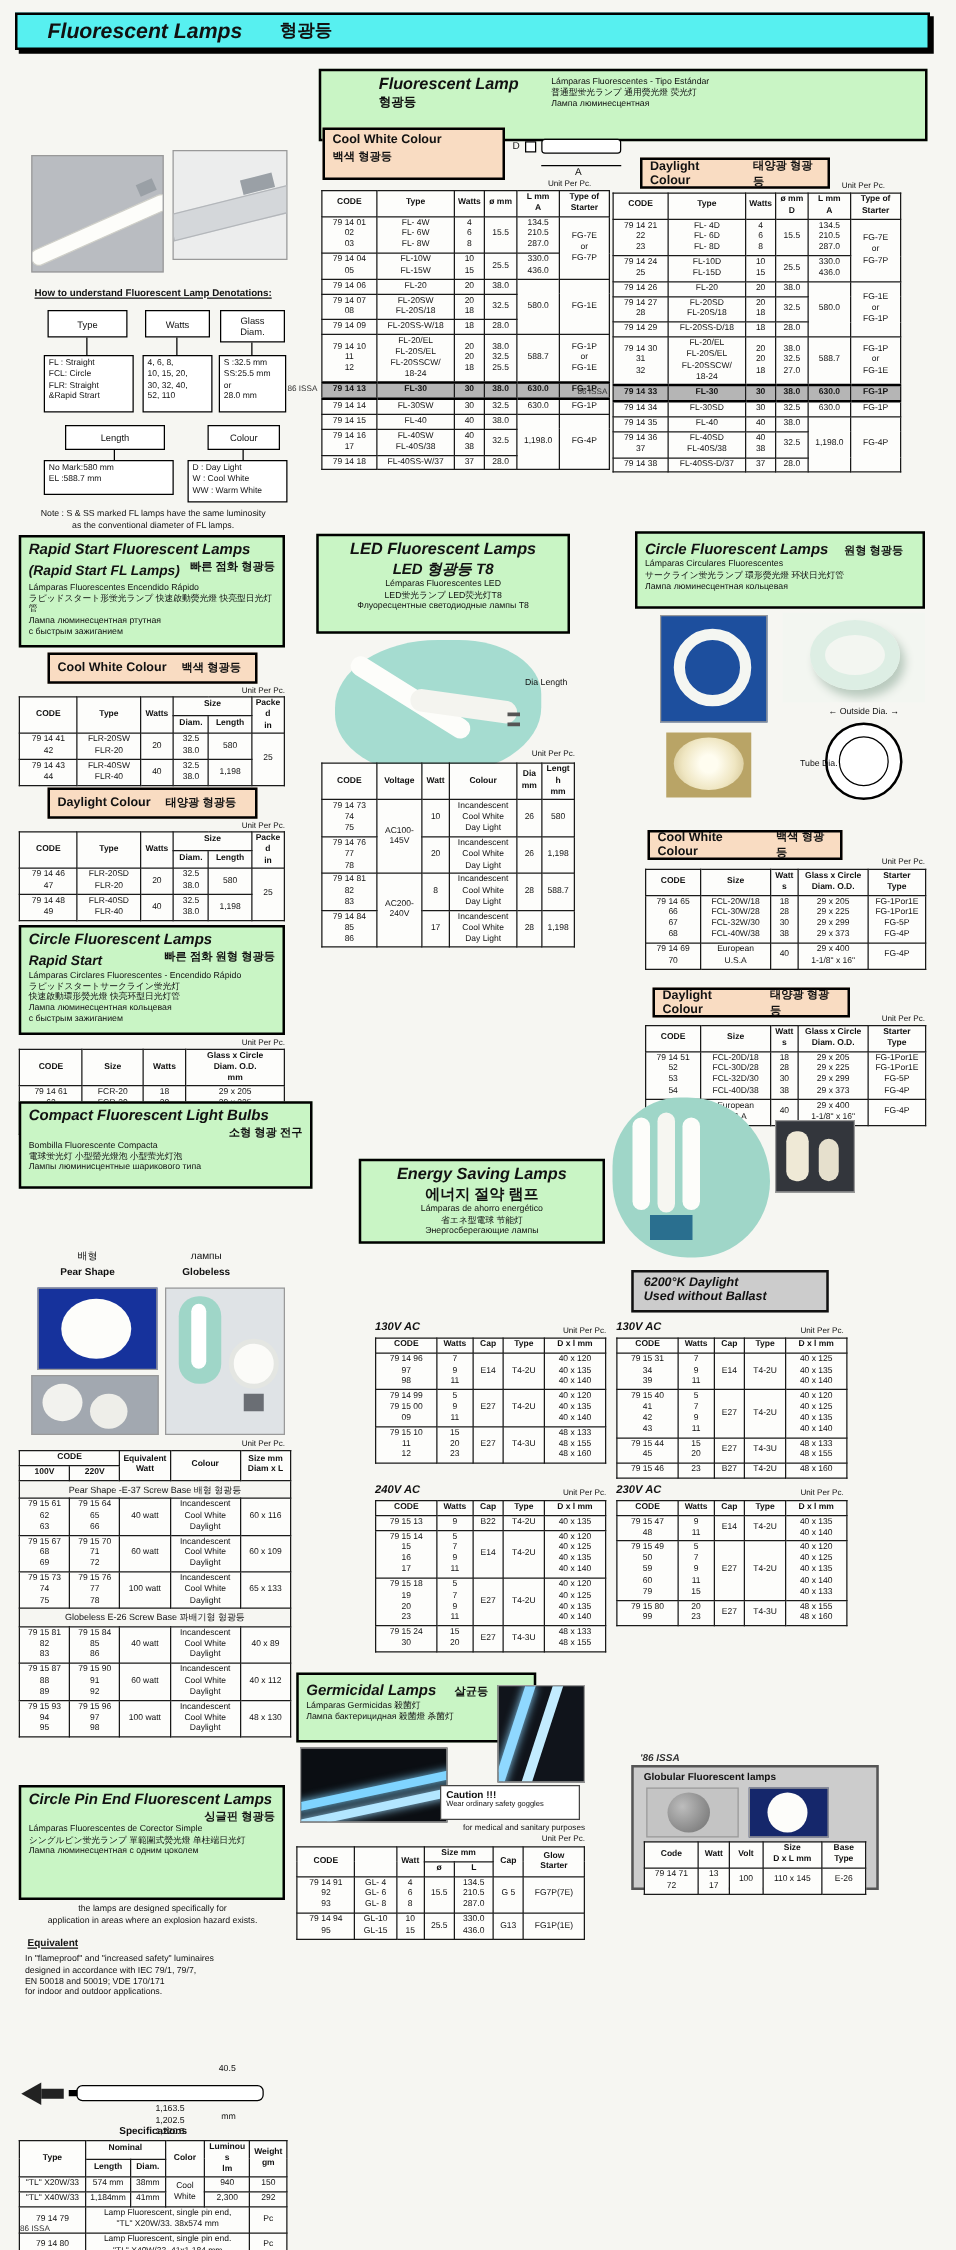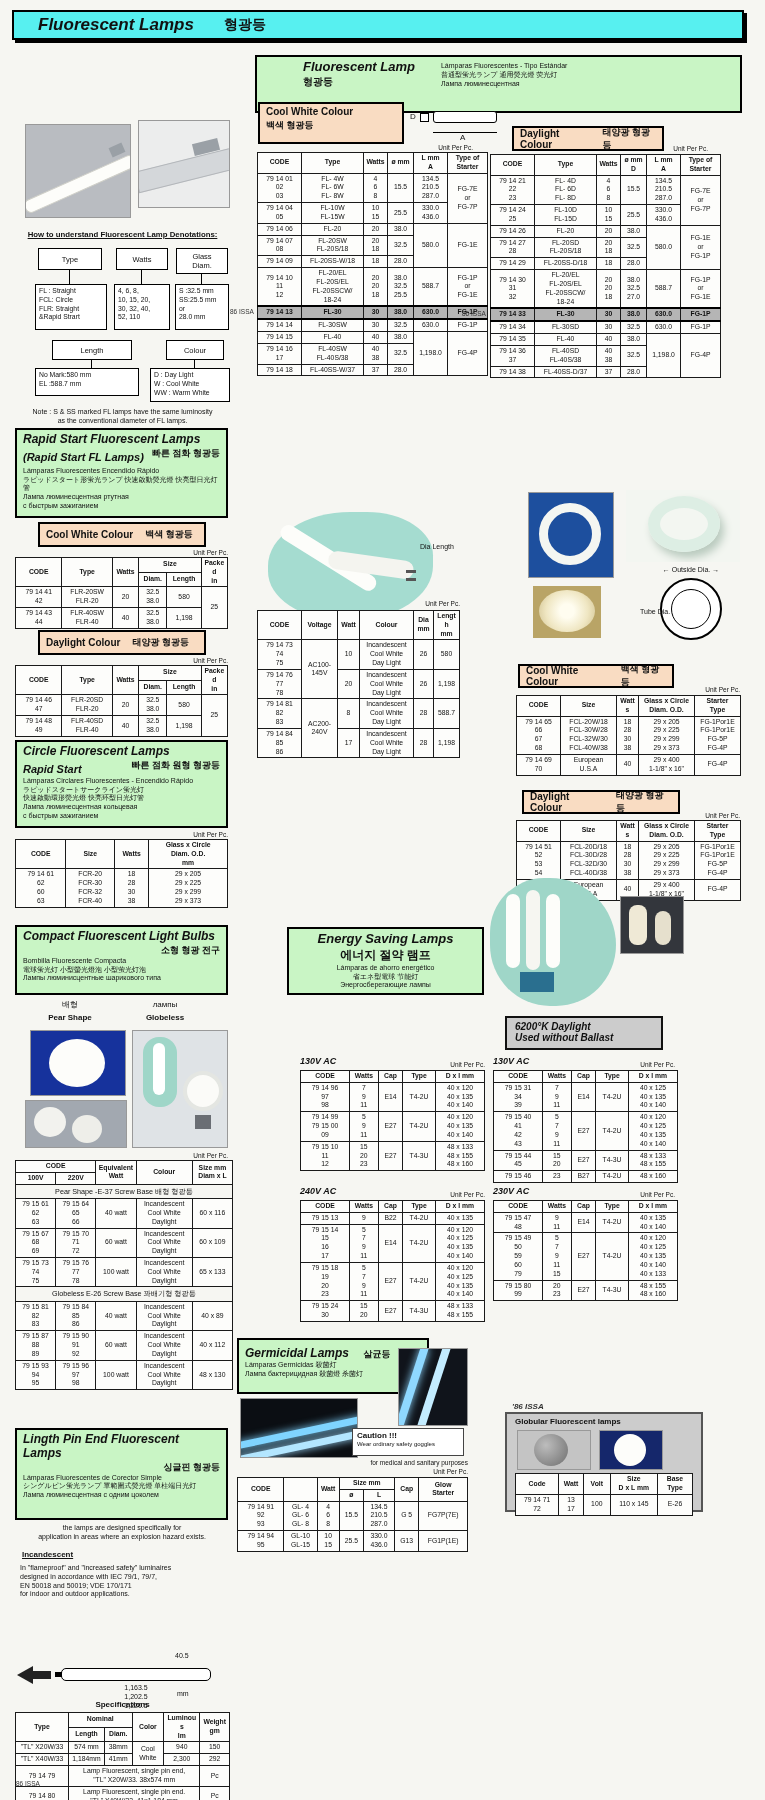--- a/index.html
+++ b/index.html
@@ -258,21 +258,21 @@
 38</td>
             <td>29  x  205
 29  x  225
 29  x  299
 29  x  373</td>
           </tr>
         </tbody>
       </table>
     </div>
 
-  <div class="abs gbox" style="left:15px;top:925px;width:213px;height:70px">
+  <div class="abs gbox" style="left:15px;top:881px;width:235px;height:70px">
     <div class="t1">Compact Fluorescent Light Bulbs</div>
     <div class="tk rt" style="font-size:9px">소형 형광 전구</div>
     <div class="s">Bombilla Fluorescente Compacta</div>
     <div class="s">電球蛍光灯   小型螢光燈泡  小型萤光灯泡</div>
     <div class="s">Лампы люминисцентные  шарикового типа</div>
   </div>
   <div class="abs s8 ctr" style="left:40px;top:1000px;width:60px">배형</div>
   <div class="abs s8 ctr" style="left:130px;top:1000px;width:70px">лампы</div>
   <div class="abs s8 ctr b" style="left:40px;top:1013px;width:60px">Pear Shape</div>
   <div class="abs s8 ctr b" style="left:130px;top:1013px;width:70px">Globeless</div>
@@ -396,29 +396,29 @@
             <td>Incandescent
 Cool White
 Daylight</td>
             <td>48 x 130</td>
           </tr>
         </tbody>
       </table>
     </div>
 
   <div class="abs gbox" style="left:15px;top:1428px;width:213px;height:92px">
-    <div class="t1">Lingth Pin End Fluorescent Lamps</div>
+    <div class="t1">Circle Pin End Fluorescent Lamps</div>
     <div class="tk rt" style="font-size:9px">싱글핀 형광등</div>
     <div class="s">Lámparas Fluorescentes de Corector Simple</div>
     <div class="s">シングルピン蛍光ランプ    單範圍式熒光燈  单柱端日光灯</div>
     <div class="s">Лампа люминесцентная с одним цоколем</div>
   </div>
   <div class="abs ctr s pre" style="left:12px;top:1524px;width:220px">the lamps are designed specifically for
 application in areas where an explosion hazard exists.</div>
-  <div class="abs s8 b" style="left:22px;top:1550px;text-decoration:underline">Incandescent</div>
+  <div class="abs s8 b" style="left:22px;top:1550px;text-decoration:underline">Equivalent</div>
   <div class="abs s pre" style="left:20px;top:1564px;width:210px">In "flameproof" and "increased safety" luminaires
 designed in accordance with IEC 79/1, 79/7,
 EN 50018 and 50019; VDE 170/171
 for indoor and outdoor applications.</div>
   <div class="abs" style="left:15px;top:1638px;width:215px;height:62px">
     <div class="abs" style="left:2px;top:28px;width:0;height:0;border-top:9px solid transparent;border-bottom:9px solid transparent;border-right:16px solid #222"></div>
     <div class="abs" style="left:18px;top:33px;width:18px;height:8px;background:#222"></div>
     <div class="abs" style="left:46px;top:30px;width:150px;height:13px;background:#fff;border:1.5px solid #000;border-radius:5px"></div>
     <div class="abs" style="left:40px;top:34px;width:7px;height:5px;background:#000"></div>
     <div class="abs s" style="left:160px;top:14px">40.5</div>
@@ -788,20 +788,27 @@
             <td>79 14 38</td>
             <td>FL-40SS-D/37</td>
             <td>37</td>
             <td>28.0</td>
           </tr>
         </tbody>
       </table>
     </div>
   <div class="abs issa" style="left:462px;top:310px">86 ISSA</div>
 
+  <div class="abs gbox ctr" style="left:253px;top:427px;width:203px;height:80px">
+    <div class="t1" style="font-size:13px">LED Fluorescent Lamps</div>
+    <div class="t1b" style="font-size:12px">LED 형광등 T8</div>
+    <div class="s">Lémparas Fluorescentes LED</div>
+    <div class="s">LED蛍光ランプ    LED荧光灯T8</div>
+    <div class="s">Флуоресцентные светодиодные лампы T8</div>
+  </div>
   <div class="abs" style="left:268px;top:512px;width:165px;height:108px;background:#a5dcd0;border-radius:50% 40% 50% 45%">
     <div class="abs" style="left:18px;top:10px;width:110px;height:16px;background:#fdfdfa;border-radius:8px;transform:rotate(32deg);transform-origin:left top"></div>
     <div class="abs" style="left:60px;top:44px;width:86px;height:18px;background:#f4f4ef;border-radius:9px;transform:rotate(8deg)"></div>
     <div class="abs" style="left:138px;top:58px;width:10px;height:3px;background:#555"></div>
     <div class="abs" style="left:138px;top:66px;width:10px;height:3px;background:#555"></div>
   </div>
   <div class="abs s" style="left:420px;top:543px;width:46px">Dia    Length</div>
   <div class="abs unit" style="left:392px;top:600px;width:68px">Unit Per Pc.</div>
   <div class="abs" style="left:257px;top:610px;width:202px">
       <table>
@@ -871,20 +878,27 @@
             <td>Incandescent
 Cool White
 Day Light</td>
             <td>28</td>
             <td>1,198</td>
           </tr>
         </tbody>
       </table>
     </div>
 
+  <div class="abs gbox" style="left:508px;top:425px;width:232px;height:62px">
+    <div><span class="t1" style="font-size:12px">Circle Fluorescent Lamps</span>
+         <span class="tk" style="margin-left:8px;font-size:9px">원형 형광등</span></div>
+    <div class="s">Lámparas Circulares Fluorescentes</div>
+    <div class="s">サークライン蛍光ランプ    環形熒光燈  环状日光灯管</div>
+    <div class="s">Лампа люминесцентная кольцевая</div>
+  </div>
   <div class="abs photo" style="left:528px;top:492px;width:86px;height:86px;background:#1d4f9e">
     <div class="abs ring" style="left:10px;top:10px;width:62px;height:62px;border:9px solid #f4f6f2;box-sizing:border-box"></div>
   </div>
   <div class="abs photo" style="left:626px;top:490px;width:114px;height:72px;background:#f3f6f1;border:none">
     <div class="abs ring" style="left:22px;top:6px;width:72px;height:56px;border:12px solid #ddeee4;box-sizing:border-box;box-shadow:4px 6px 8px #b9cabe"></div>
   </div>
   <div class="abs photo" style="left:533px;top:586px;width:68px;height:52px;background:#b9a466;border:none">
     <div class="abs ring" style="left:6px;top:4px;width:56px;height:42px;background:radial-gradient(circle,#fffdf0 20%,#efe6c2 60%,#cdbd8a 100%)"></div>
   </div>
   <div class="abs" style="left:640px;top:566px;width:102px;height:88px">

